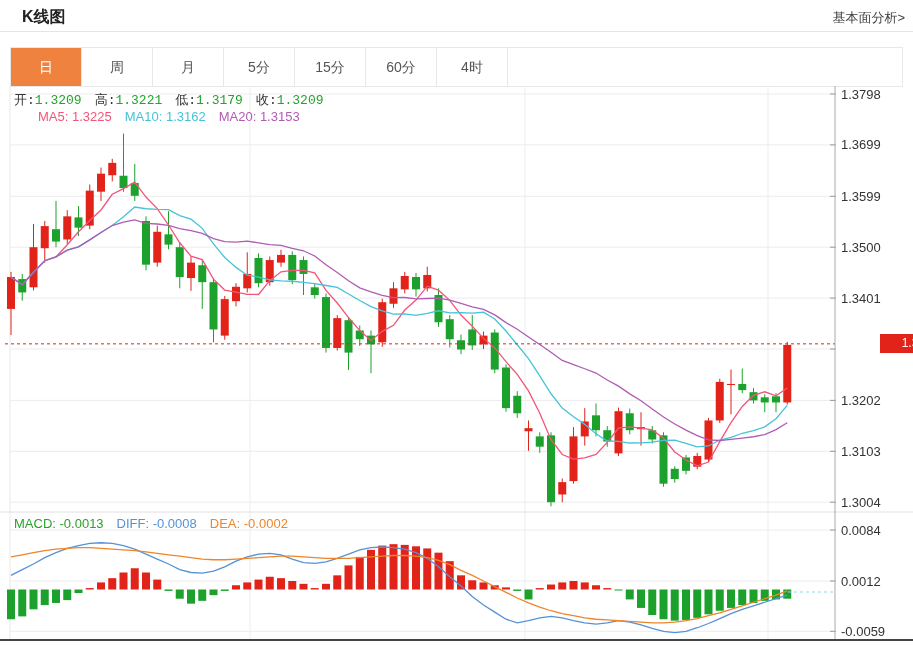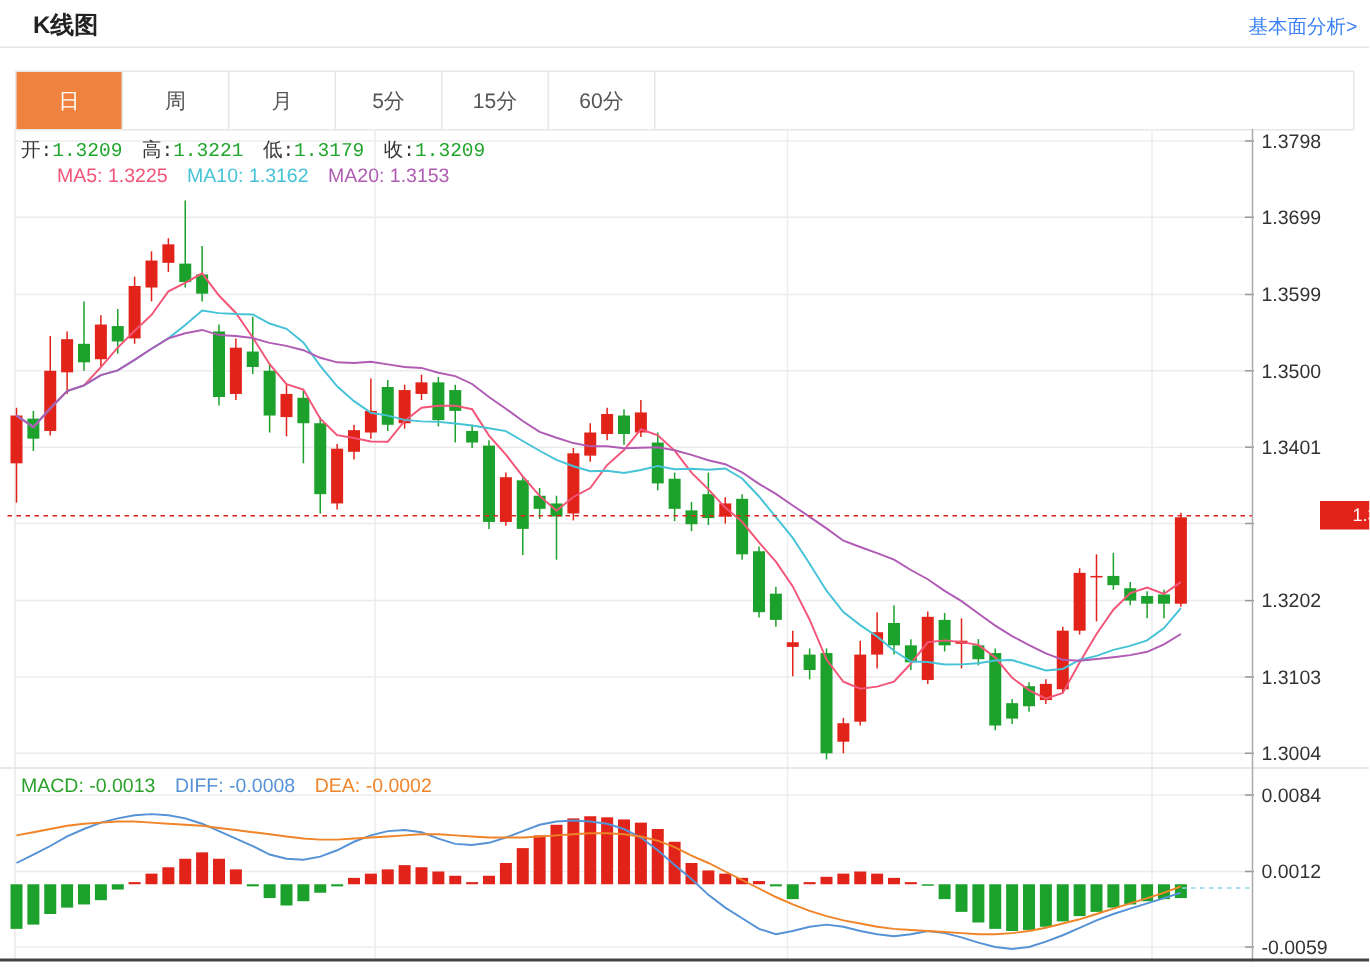--- a/index.html
+++ b/index.html
@@ -1,20 +1,20 @@
 <!DOCTYPE html>
 <html><head>
 <meta charset="utf-8">
 <style>
   html,body{margin:0;padding:0;background:#fff;}
   .page{position:relative;width:913px;height:645px;background:#fff;overflow:hidden;
         font-family:"Liberation Sans","DejaVu Sans",sans-serif;}
   .topbar{position:absolute;top:0;left:0;right:0;height:31px;border-bottom:1px solid #e5e5e5;}
   .title{position:absolute;left:10px;top:7px;font-size:16px;font-weight:bold;color:#222;margin-left:12px;}
-  .fund-link{position:absolute;right:8px;top:9px;font-size:13px;color:#3b82f6;text-decoration:none;cursor:pointer;}
+  .fund-link{position:absolute;right:8px;top:9px;font-size:13px;color:#404040;text-decoration:none;cursor:pointer;}
   .tabbar{position:absolute;top:47px;left:10px;right:10px;height:38px;border:1px solid #e8e8e8;
           display:flex;box-sizing:content-box;background:#fff;}
   .tab{width:70px;height:38px;line-height:38px;text-align:center;font-size:14px;color:#555;
        border-right:1px solid #e8e8e8;cursor:pointer;flex:none;}
   .tab.active{background:#ee823e;color:#fff;}
   .chart-area{position:absolute;left:0;top:86px;width:913px;height:559px;}
   .legend{position:absolute;font-size:13px;white-space:nowrap;}
   .legend .li{margin-right:13px;}
   .legend-ohlc{left:14px;top:5px;font-family:Liberation Mono, monospace;}
   .legend-ma{left:14px;top:23px;margin-left:24px;}
@@ -31,20 +31,21 @@
     <a class="fund-link">基本面分析&gt;</a>
   </div>
 
   <div class="tabbar" id="tabbar">
       <div class="tab active">日</div>
       <div class="tab">周</div>
       <div class="tab">月</div>
       <div class="tab">5分</div>
       <div class="tab">15分</div>
       <div class="tab">60分</div>
+      <div class="tab">4时</div>
     </div>
 
   <div class="chart-area">
     <svg id="chart-svg" width="913" height="559" viewBox="0 86 913 559" xmlns="http://www.w3.org/2000/svg">
         <line x1="250" y1="86" x2="250" y2="640" stroke="#e9eef2" stroke-width="1"></line>
         <line x1="525" y1="86" x2="525" y2="640" stroke="#e9eef2" stroke-width="1"></line>
         <line x1="768" y1="86" x2="768" y2="640" stroke="#e9eef2" stroke-width="1"></line>
         <line x1="10" y1="86" x2="10" y2="640" stroke="#e8e8e8" stroke-width="1"></line>
         <line x1="10" y1="94" x2="835" y2="94" stroke="#ececec" stroke-width="1"></line>
         <line x1="830" y1="94" x2="836" y2="94" stroke="#999" stroke-width="1"></line>

